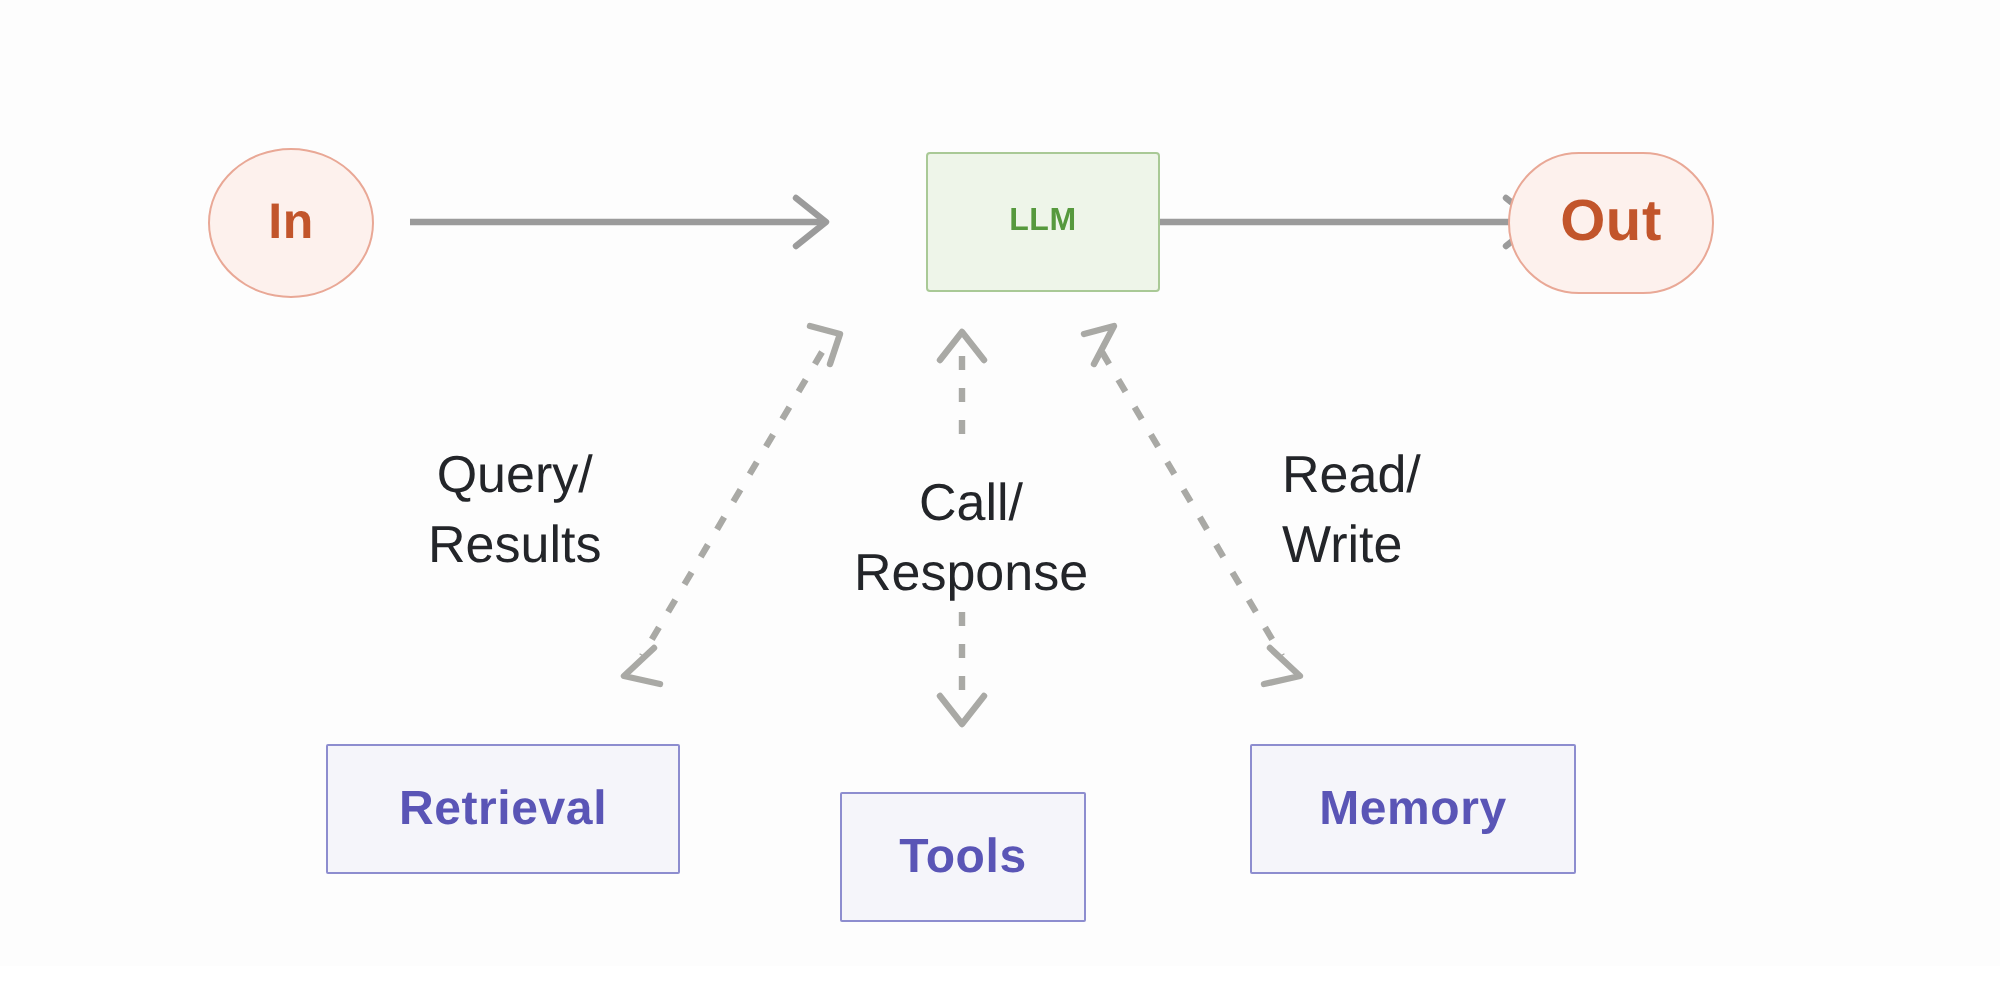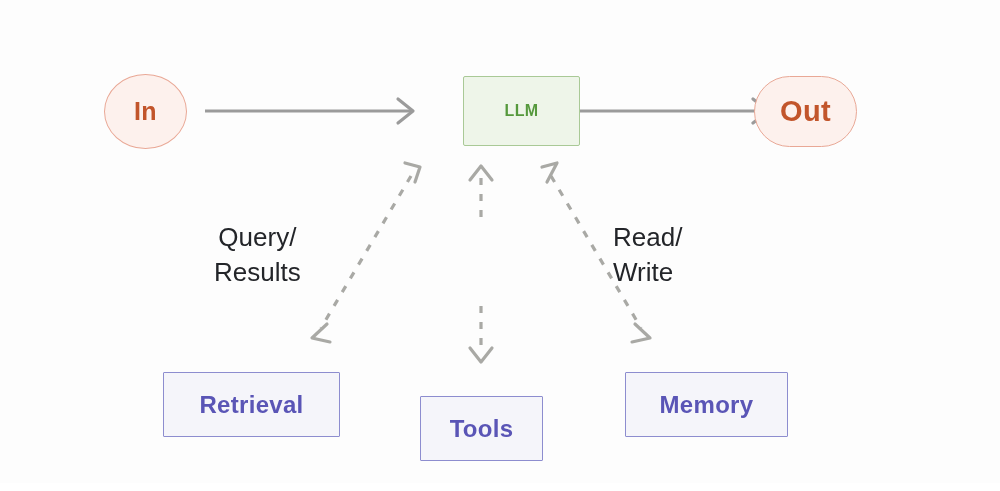--- a/index.html
+++ b/index.html
@@ -82,21 +82,21 @@
   .edge-label {
     position: absolute;
     color: #232529;
     font-size: 26px;
     line-height: 1.33;
     white-space: pre-line;
     font-weight: normal;
   }
   .label-query    { left: 214px; top: 220px; text-align: center; }
   .label-call     { left: 418px; top: 234px; text-align: center; width: 135px; }
-  .label-read     { left: 613px; top: 220px; text-align: left; }
+  .label-read     { left: 641px; top: 220px; text-align: left; }
 </style>
 </head>
 <body>
 
 <div id="canvas">
 
   <svg id="edge-layer" width="1000" height="491" viewBox="0 0 1000 491" xmlns="http://www.w3.org/2000/svg">
 
     <g>
       <line x1="205" y1="111" x2="412" y2="111" stroke="#9b9b9b" stroke-width="3.2" stroke-linecap="butt"></line>
@@ -142,17 +142,19 @@
 
   <div class="node node-store node-tools">Tools</div>
 
   <div class="node node-store node-retrieval">Retrieval</div>
 
   <div class="node node-store node-memory">Memory</div>
 
   <div class="edge-label label-query">Query/
 Results</div>
 
+  <div class="edge-label label-call">Call/
+Response</div>
 
   <div class="edge-label label-read">Read/
 Write</div>
 
 </div>
 
 </body></html>

